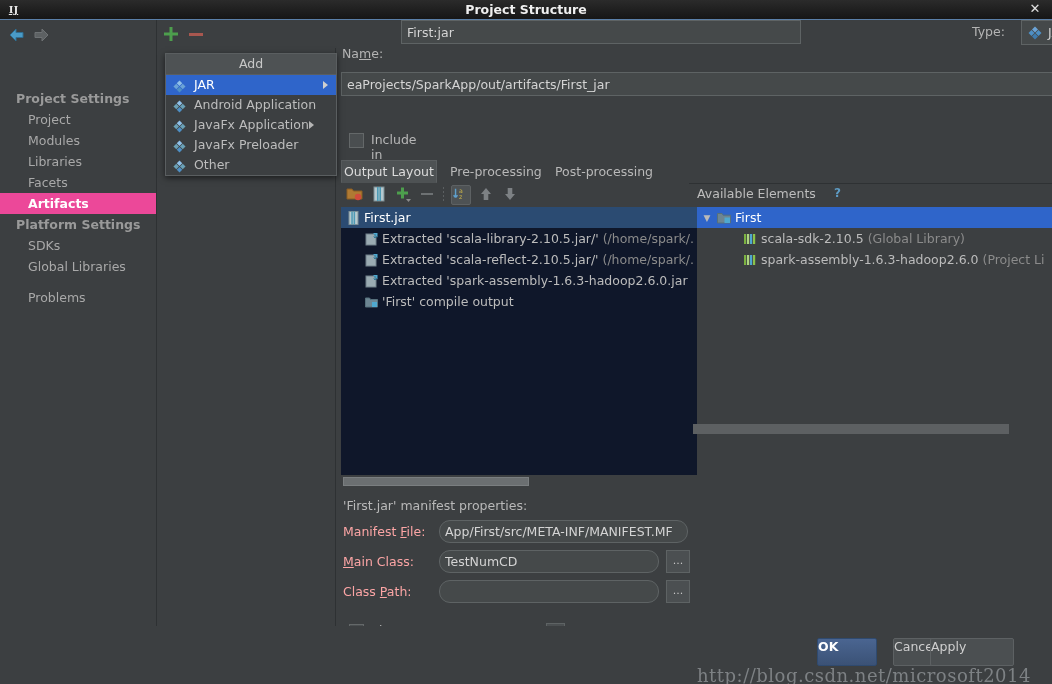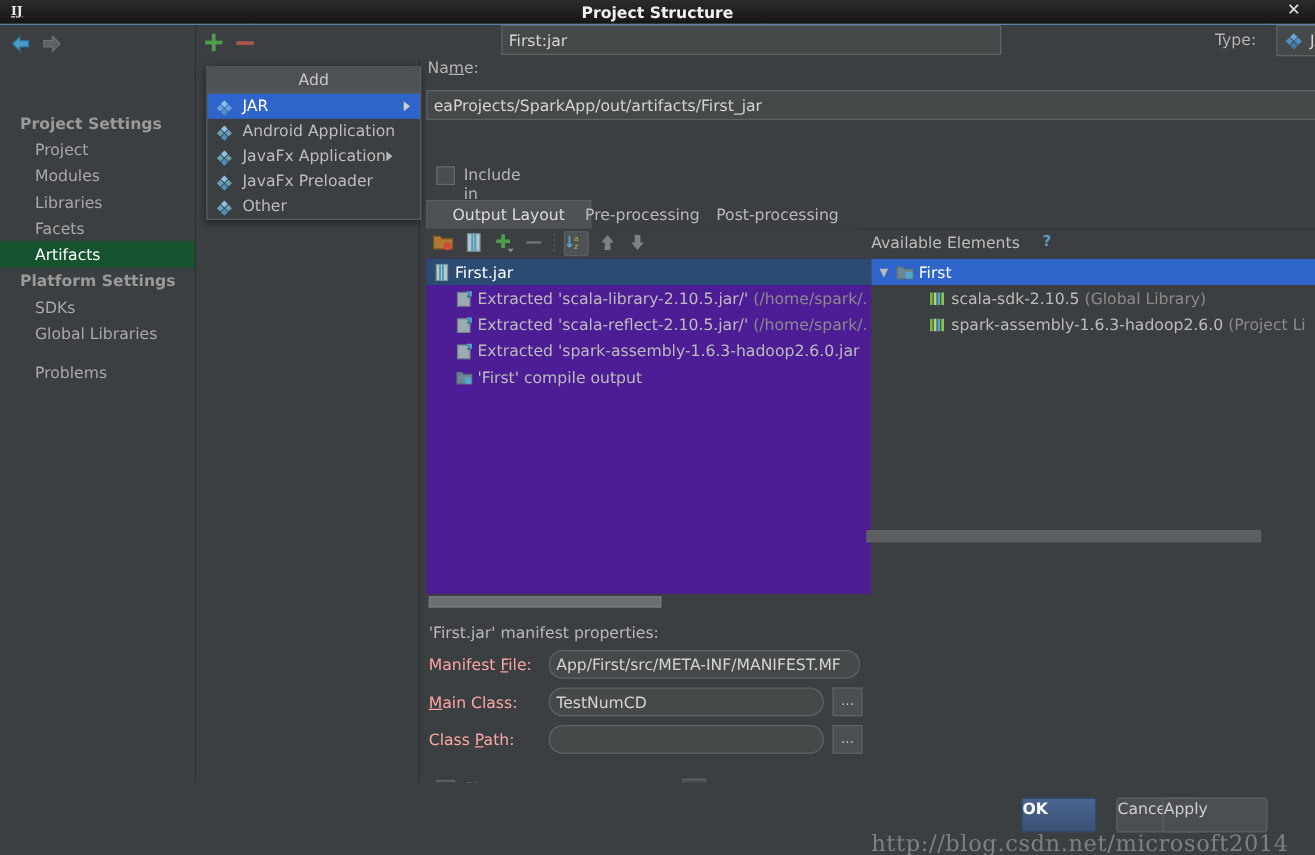--- a/index.html
+++ b/index.html
@@ -53,21 +53,21 @@
   .arrow-svg{display:block;}
 
   .sb-group{
     padding-left:16px;font-weight:bold;font-size:12.5px;color:#9a9a9a;
     height:21px;line-height:21px;
   }
   .sb-item{
     padding-left:28px;height:21px;line-height:21px;font-size:12.5px;color:#a9a9a9;
     cursor:pointer;white-space:nowrap;
   }
-  .sb-item.selected{background:#14532d;color:#ffffff;}
+  .sb-item.selected{background:#ec4899;color:#ffffff;font-weight:bold;}
   .sb-sep{height:10px;}
   .sb-list{position:absolute;left:0;top:32px;width:156px;margin-top:36px;}
 
   .help-btn{
     position:absolute;left:14px;top:624px;width:25px;height:25px;border-radius:50%;
     border:1px solid #565a5c;background:#3f4244;color:#6fb3d2;
     font-size:14px;font-weight:bold;line-height:23px;text-align:center;cursor:pointer;
   }
 
   
@@ -114,21 +114,21 @@
   .chk-row{position:absolute;left:6px;top:112px;height:18px;cursor:pointer;}
   .chkbox{
     position:absolute;left:8px;top:1px;width:13px;height:13px;
     background:#4a4e50;border:1px solid #646869;
   }
   .chk-lbl{position:absolute;left:30px;top:0px;font-size:12.5px;color:#b7b7b7;}
 
   
   .tabs{position:absolute;left:6px;top:140px;height:23px;border-bottom:1px solid #2e3133;width:711px;}
   .tab{
-    position:absolute;top:0;height:23px;line-height:22px;padding:0 20px;
+    position:absolute;top:0;height:23px;line-height:22px;padding:0 2px;
     font-size:12.5px;color:#b9b9b9;box-sizing:border-box;cursor:pointer;
     border:1px solid transparent;
   }
   .tab.active{
     background:#4e5254;border:1px solid #5a5e60;border-bottom-color:#4e5254;color:#dcdcdc;
   }
 
   
   .panel{position:absolute;left:6px;top:163px;width:711px;height:292px;}
   .panel-tb{
@@ -142,21 +142,21 @@
     position:absolute;left:356px;top:3px;font-size:12.5px;color:#bdbdbd;
   }
   .avail-help{
     position:absolute;left:493px;top:3px;font-size:12px;color:#5e9cc4;
     font-weight:bold;cursor:pointer;
   }
 
   .trees{position:absolute;left:0;top:24px;width:711px;height:268px;}
   .tree-left{
     position:absolute;left:0;top:0;width:356px;height:268px;
-    background:#4c1d95;overflow:hidden;
+    background:#0f172a;overflow:hidden;
   }
   .tree-right{
     position:absolute;left:356px;top:0;width:355px;height:268px;
     background:#3c3f41;overflow:hidden;
   }
   .trow{height:21px;line-height:21px;white-space:nowrap;font-size:12.5px;color:#bcbcbc;position:relative;cursor:pointer;}
   .trow.sel{background:#2b4b72;color:#ffffff;}
   .trow.sel-full{background:#2f65ca;color:#ffffff;}
   .dim{color:#8b8b8b;}
   .ticon{display:inline-block;vertical-align:-3px;margin-right:4px;}

